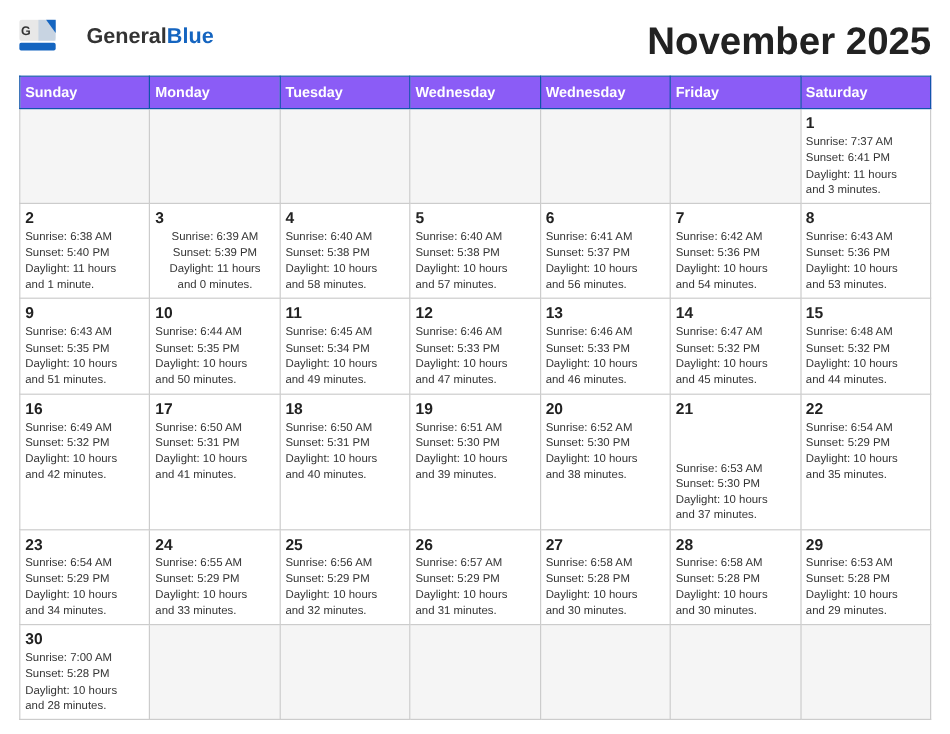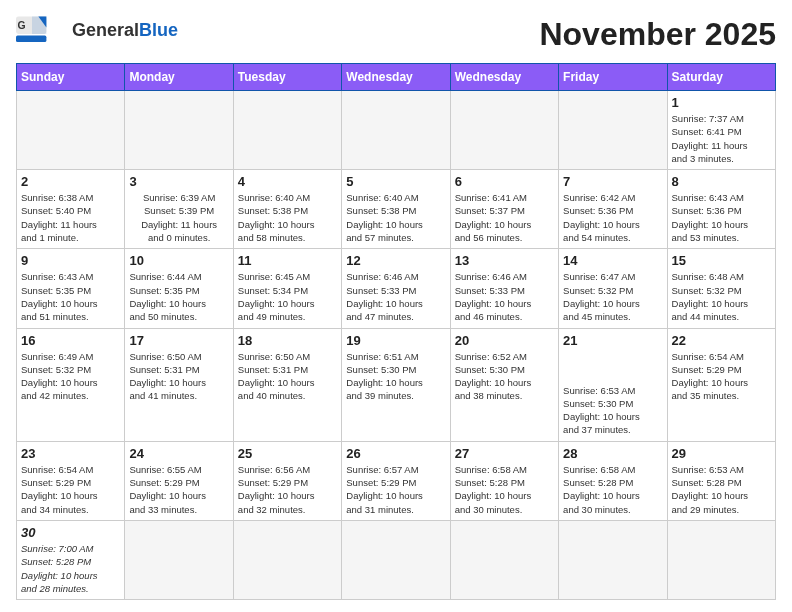--- a/index.html
+++ b/index.html
@@ -80,21 +80,20 @@
       display: block;
       margin-bottom: 2px;
     }
     .day-info {
       font-size: 9.5px;
       line-height: 1.4;
       color: #333;
     }
     .last-row td {
       min-height: 80px;
-      font-style: italic;
     }
   </style>
 </head>
 <body>
 
 <div class="header-area">
   <div class="logo">
     <svg class="logo-icon" viewBox="0 0 40 34" xmlns="http://www.w3.org/2000/svg">
       <rect x="0" y="0" width="38" height="22" rx="3" fill="#e8e8e8"></rect>
       <text x="2" y="16" font-size="13" font-weight="bold" fill="#333" font-family="Arial">G</text>

